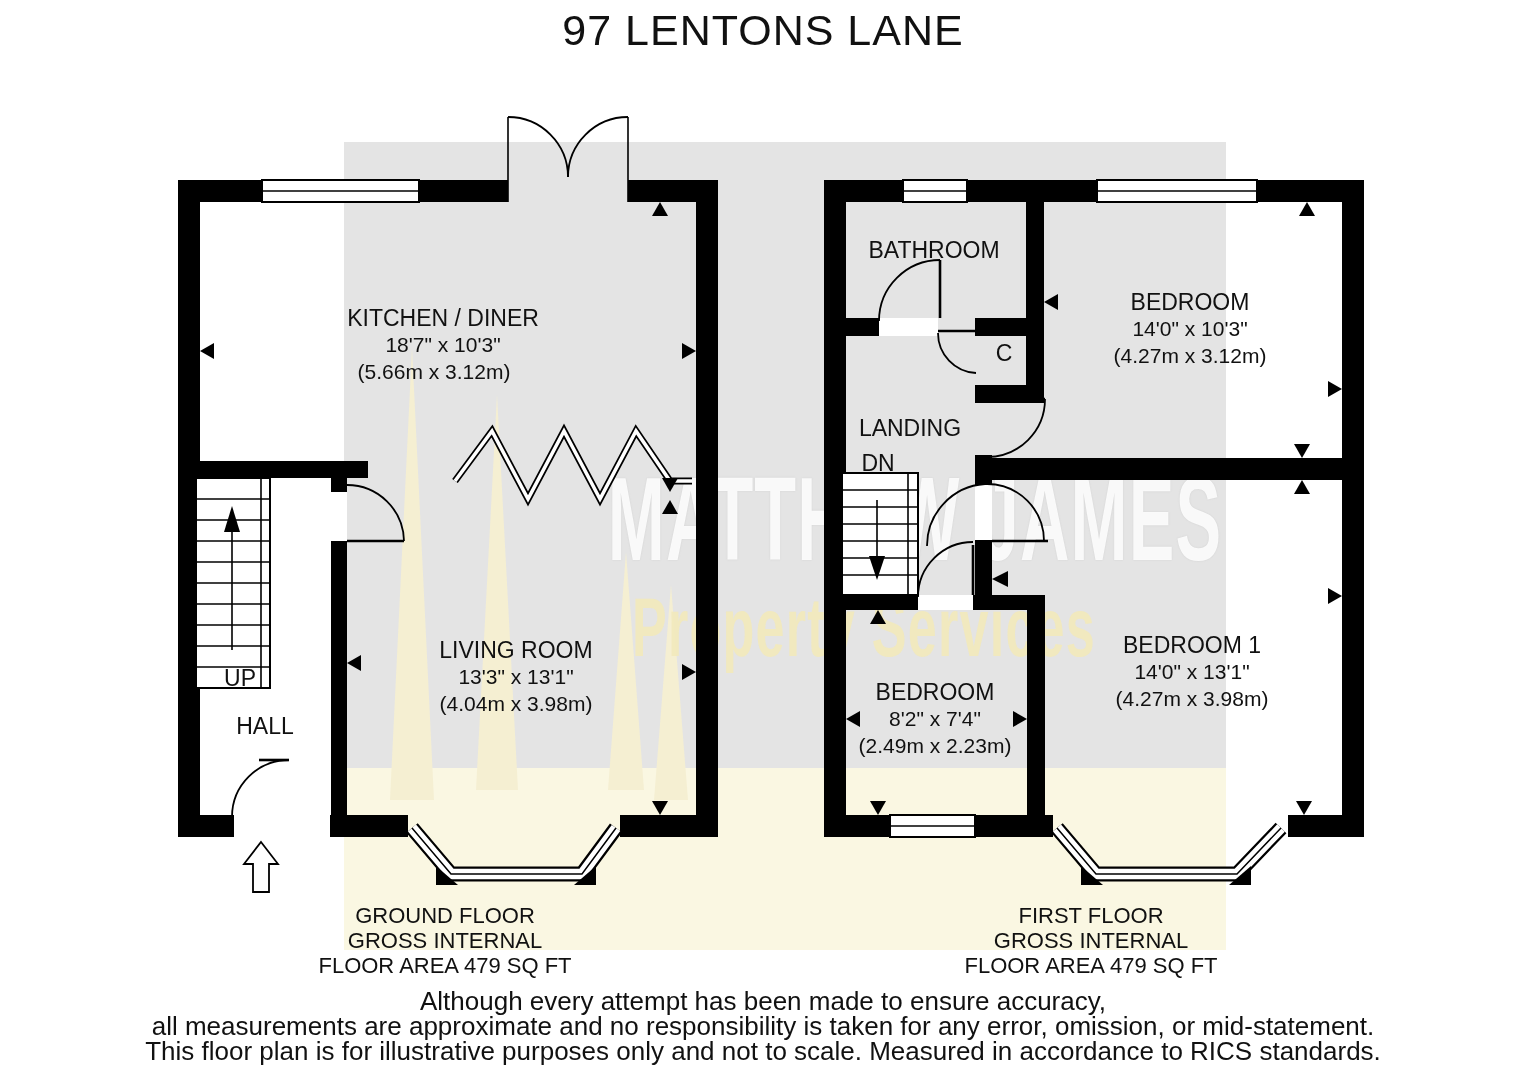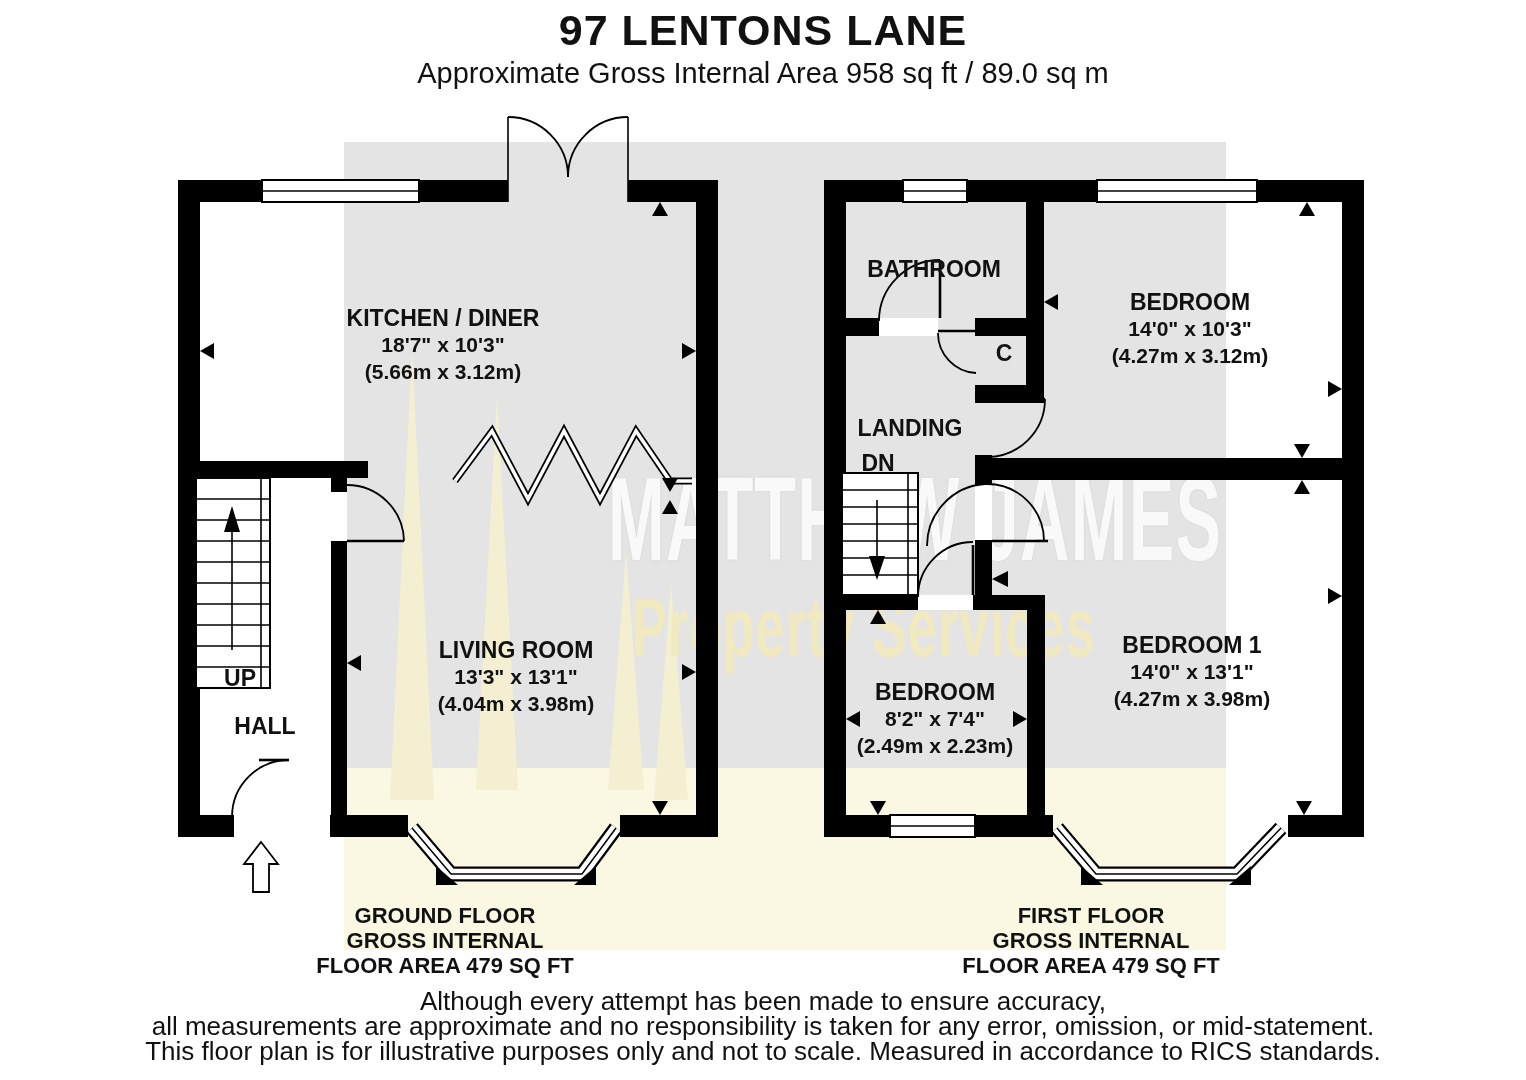--- a/index.html
+++ b/index.html
@@ -3,21 +3,21 @@
 <meta charset="utf-8">
 <style>
   html,body{margin:0;padding:0;background:#ffffff;}
   .stage{position:relative;width:1526px;height:1080px;background:#ffffff;overflow:hidden;
          font-family:"Liberation Sans", sans-serif;}
   .shade{position:absolute;}
   .shade-gray{left:344px;top:142px;width:882px;height:626px;background:#e4e4e4;}
   .shade-yellow{left:344px;top:768px;width:882px;height:182px;background:#faf7e2;}
   .bgsvg,.plansvg{position:absolute;left:0;top:0;width:1526px;height:1080px;}
   .lbl{position:absolute;transform:translate(-50%,-50%);white-space:nowrap;color:#111;
-       font-weight:bold;font-size:23px;letter-spacing:0px;}
+       font-weight:normal;font-size:23px;letter-spacing:0px;}
   .dim{font-size:21px;}
   .area{font-size:22px;}
   .title{font-size:43px;letter-spacing:1px;}
   .subtitle{font-size:29px;font-weight:normal;}
   .foot{font-size:26px;font-weight:normal;}
   .wm{position:absolute;white-space:nowrap;font-weight:bold;}
   .wm1{left:915px;top:519px;font-size:118px;color:rgba(255,255,255,0.88);
        transform:translate(-50%,-50%) scaleX(0.58);letter-spacing:2px;
        text-shadow:0 0 2px rgba(160,160,160,0.35);}
   .wm2{left:864px;top:627px;font-size:84px;color:rgba(241,233,189,0.95);
@@ -232,35 +232,34 @@
         <path class="arr" d="M870 624 L886 624 L878 610 Z"></path>
         <path class="arr" d="M860 711 L860 727 L846 719 Z"></path>
         <path class="arr" d="M1013 711 L1013 727 L1027 719 Z"></path>
         <path class="arr" d="M870 801 L886 801 L878 815 Z"></path>
         <path class="arr" d="M1296 801 L1312 801 L1304 815 Z"></path>
       </g>
     </g>
   </svg>
 
   <div class="lbl title" style="left:763px;top:30px;">97 LENTONS LANE</div>
-  <div class="lbl subtitle" style="left:763px;top:73px;">Approximate Gross Internal Area 958 sq ft / 89.0 sq m</div>
 
   <div class="lbl" style="left:443px;top:318px;">KITCHEN / DINER</div>
   <div class="lbl dim" style="left:443px;top:345px;">18'7" x 10'3"</div>
-  <div class="lbl dim" style="left:443px;top:372px;">(5.66m x 3.12m)</div>
+  <div class="lbl dim" style="left:434px;top:372px;">(5.66m x 3.12m)</div>
   <div class="lbl" style="left:516px;top:650px;">LIVING ROOM</div>
   <div class="lbl dim" style="left:516px;top:677px;">13'3" x 13'1"</div>
   <div class="lbl dim" style="left:516px;top:704px;">(4.04m x 3.98m)</div>
   <div class="lbl" style="left:240px;top:678px;">UP</div>
   <div class="lbl" style="left:265px;top:726px;">HALL</div>
   <div class="lbl area" style="left:445px;top:916px;">GROUND FLOOR</div>
   <div class="lbl area" style="left:445px;top:941px;">GROSS INTERNAL</div>
   <div class="lbl area" style="left:445px;top:966px;">FLOOR AREA 479 SQ FT</div>
 
-  <div class="lbl" style="left:934px;top:269px;text-align:center;">BATHROOM</div>
+  <div class="lbl" style="left:934px;top:250px;text-align:center;">BATHROOM</div>
   <div class="lbl" style="left:1190px;top:302px;">BEDROOM</div>
   <div class="lbl dim" style="left:1190px;top:329px;">14'0" x 10'3"</div>
   <div class="lbl dim" style="left:1190px;top:356px;">(4.27m x 3.12m)</div>
   <div class="lbl" style="left:1004px;top:353px;">C</div>
   <div class="lbl" style="left:910px;top:428px;">LANDING</div>
   <div class="lbl" style="left:878px;top:463px;">DN</div>
   <div class="lbl" style="left:1192px;top:645px;">BEDROOM 1</div>
   <div class="lbl dim" style="left:1192px;top:672px;">14'0" x 13'1"</div>
   <div class="lbl dim" style="left:1192px;top:699px;">(4.27m x 3.98m)</div>
   <div class="lbl" style="left:935px;top:692px;">BEDROOM</div>

